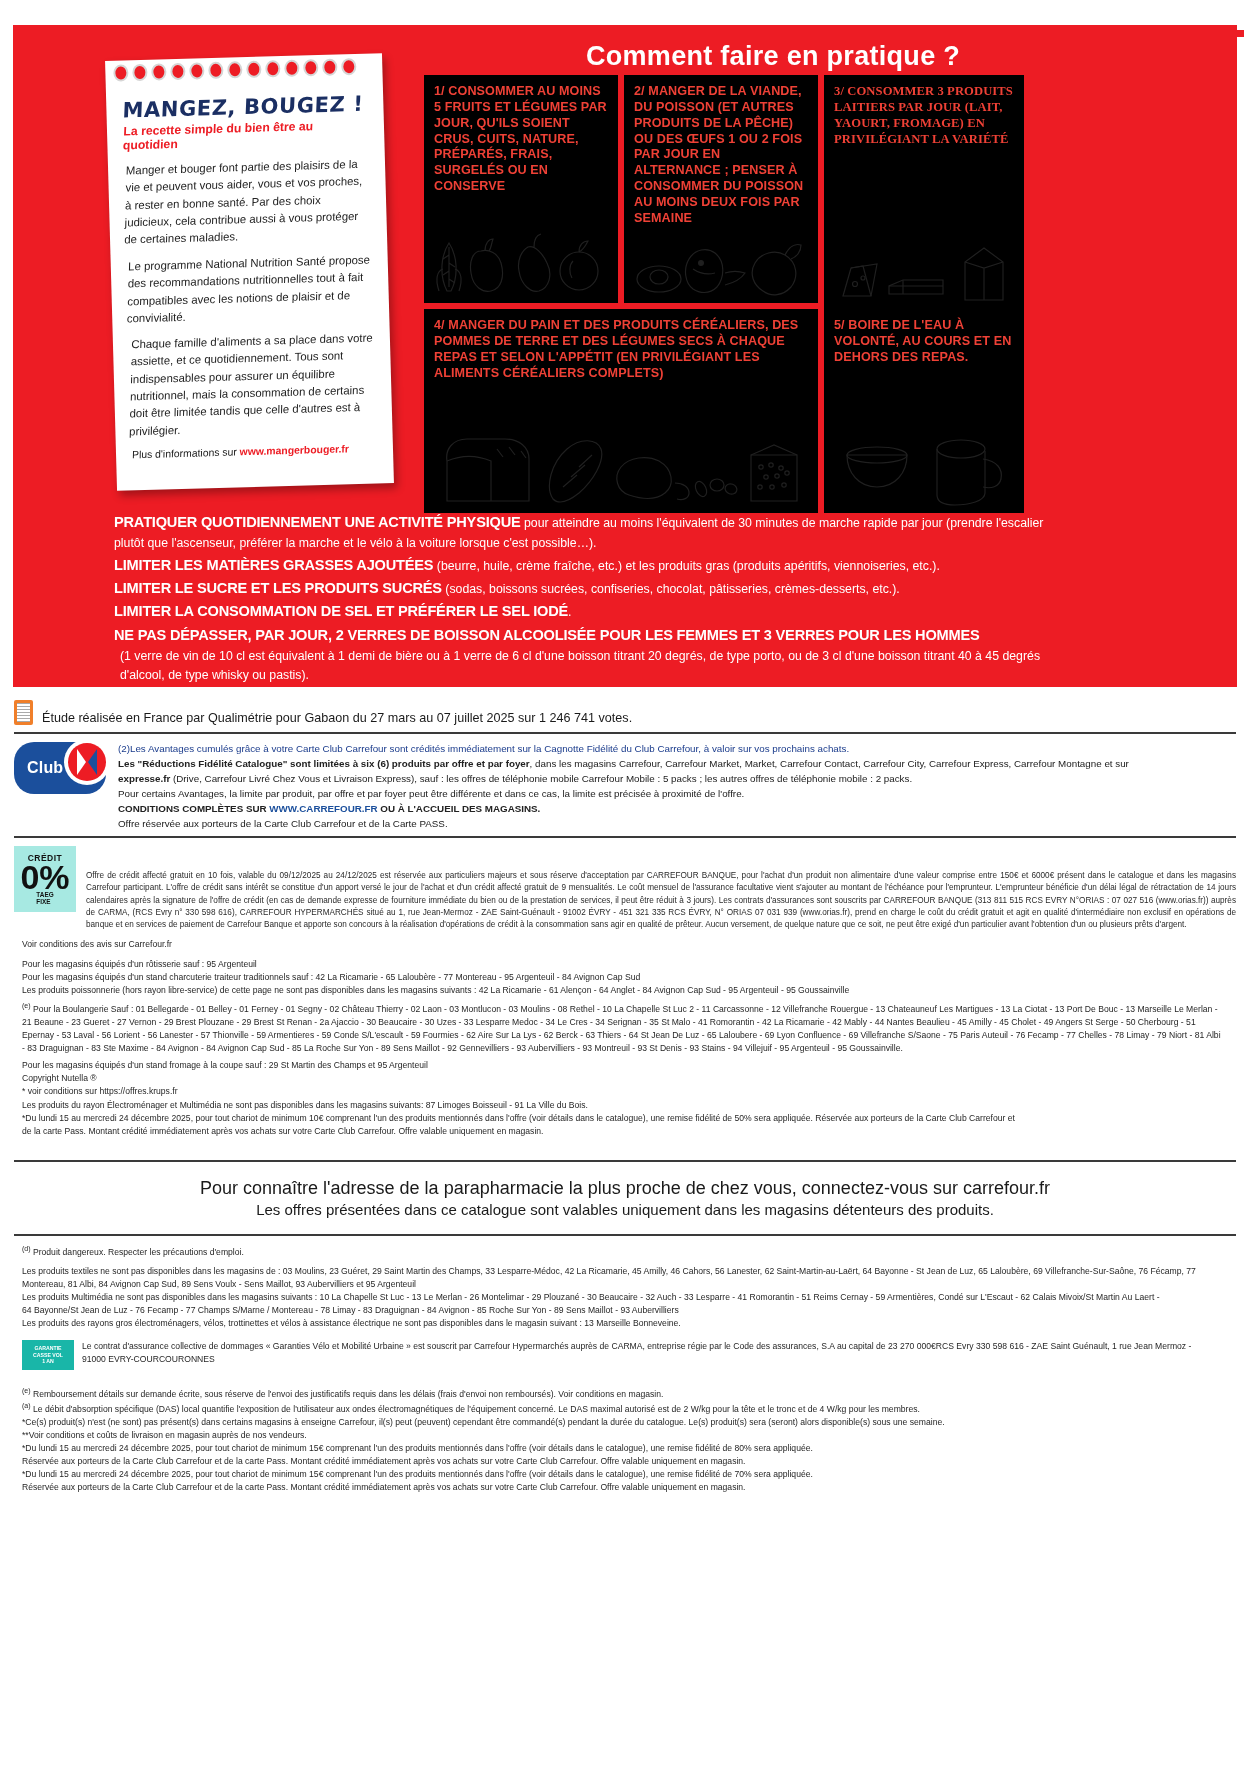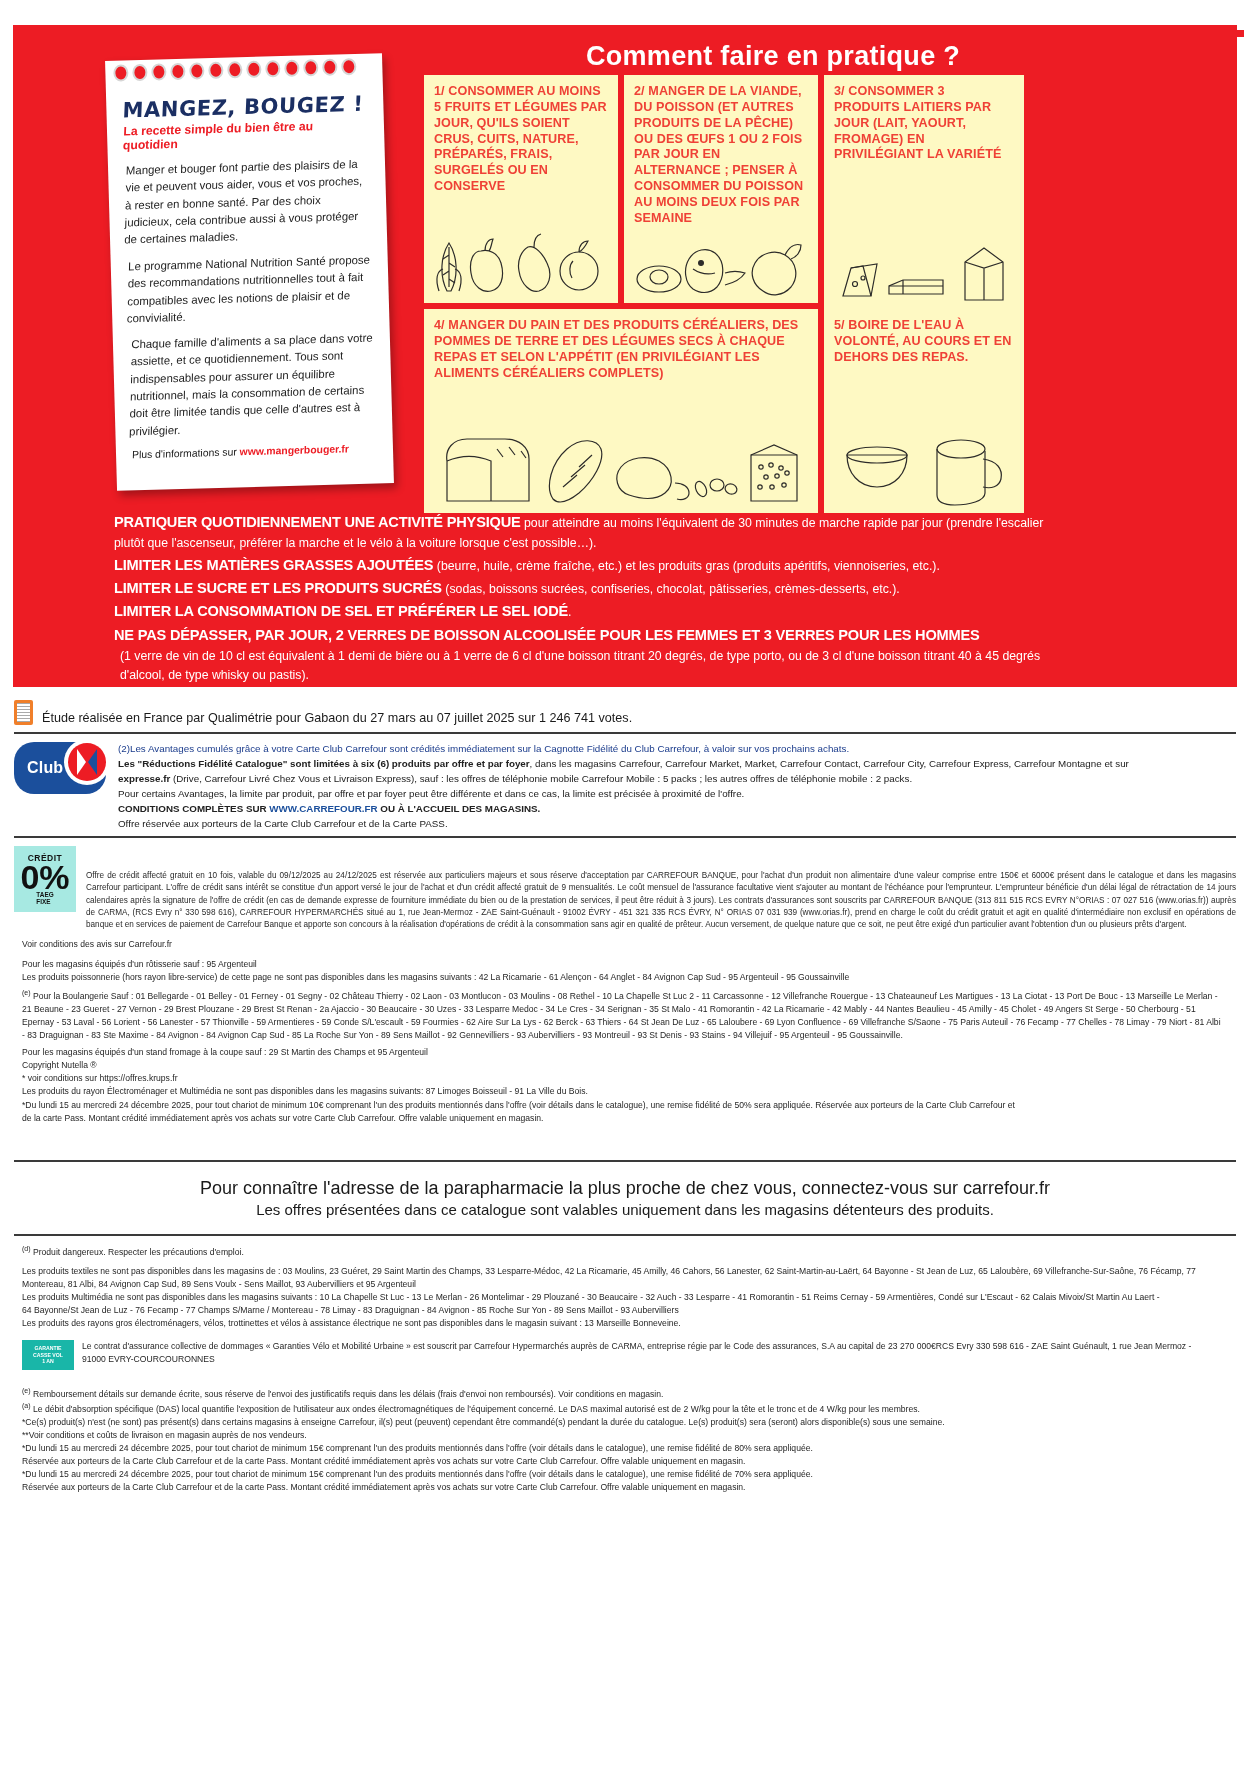--- a/index.html
+++ b/index.html
@@ -18,25 +18,25 @@
   .ring{width:15px;height:17px;border-radius:50%;background:#ed1c24;border:2px solid #d6d6d6;box-sizing:border-box;}
   .note h2{margin:28px 0 2px 0;font-size:21px;color:#1b2f63;font-weight:bold;letter-spacing:.6px;
      font-family:"DejaVu Sans",sans-serif;transform:skewX(-4deg);}
   .note h3{margin:0 0 10px 0;font-size:12.2px;color:#ed1c24;font-weight:bold;transform:skewX(-4deg);}
   .note p{margin:0 0 9px 0;font-size:11.4px;line-height:1.52;color:#222;transform:skewX(-3deg);}
   .note .more{font-size:10.4px;margin-top:6px;transform:skewX(-3deg);}
   .note .more a{color:#ed1c24;font-weight:bold;text-decoration:none;}
 
   
   .cards{position:absolute;left:411px;top:50px;width:600px;}
-  .card{background:#fef9c3;box-sizing:border-box;padding:9px 10px 4px 10px;position:absolute;}
+  .card{background:#000000;box-sizing:border-box;padding:9px 10px 4px 10px;position:absolute;}
   .card .ctitle{color:#ef4136;font-weight:bold;font-size:12.6px;line-height:1.26;letter-spacing:.1px;}
   .c1{left:0;top:0;width:194px;height:228px;}
   .c2{left:200px;top:0;width:194px;height:228px;}
-  .c3{left:400px;top:0;width:200px;height:237px;}
+  .c3{left:400px;top:0;width:200px;height:237px;font-family:Liberation Serif, serif;}
   .c4{left:0;top:234px;width:394px;height:204px;}
   .c5{left:400px;top:234px;width:200px;height:204px;}
   .art{position:absolute;left:0;right:0;bottom:4px;height:92px;display:flex;align-items:flex-end;
        justify-content:center;gap:2px;opacity:.95;}
   .art svg{display:block;}
 
   
   .hero-txt{position:absolute;left:101px;top:486px;width:1030px;color:#fff;}
   .hero-txt .ln{font-size:13.3px;line-height:1.52;margin-bottom:1px;}
   .hero-txt .bold{font-weight:bold;font-size:14.6px;letter-spacing:-.2px;}
@@ -281,20 +281,21 @@
       <span class="cl2">0%</span>
       <span class="cl3" style="white-space:pre-line">TAEG
 FIXE</span>
     </div>
     <div class="micro">Offre de crédit affecté gratuit en 10 fois, valable du 09/12/2025 au 24/12/2025 est réservée aux particuliers majeurs et sous réserve d'acceptation par CARREFOUR BANQUE, pour l'achat d'un produit non alimentaire d'une valeur comprise entre 150€ et 6000€ présent dans le catalogue et dans les magasins Carrefour participant. L'offre de crédit sans intérêt se constitue d'un apport versé le jour de l'achat et d'un crédit affecté gratuit de 9 mensualités. Le coût mensuel de l'assurance facultative vient s'ajouter au montant de l'échéance pour l'emprunteur. L'emprunteur bénéficie d'un délai légal de rétractation de 14 jours calendaires après la signature de l'offre de crédit (en cas de demande expresse de fourniture immédiate du bien ou de la prestation de services, il peut être réduit à 3 jours). Les contrats d'assurances sont souscrits par CARREFOUR BANQUE (313 811 515 RCS EVRY N°ORIAS : 07 027 516 (www.orias.fr)) auprès de CARMA, (RCS Evry n° 330 598 616), CARREFOUR HYPERMARCHÉS situé au 1, rue Jean-Mermoz - ZAE Saint-Guénault - 91002 ÉVRY - 451 321 335 RCS ÉVRY, N° ORIAS 07 031 939 (www.orias.fr), prend en charge le coût du crédit gratuit et agit en qualité d'intermédiaire non exclusif en opérations de banque et en services de paiement de Carrefour Banque et apporte son concours à la réalisation d'opérations de crédit à la consommation sans agir en qualité de prêteur. Aucun versement, de quelque nature que ce soit, ne peut être exigé d'un particulier avant l'obtention d'un ou plusieurs prêts d'argent.</div>
   </div>
 
   <div class="blk" style="top:938px;width:1200px">
     <span class="r">Voir conditions des avis sur Carrefour.fr</span>
     <span class="r" style="margin-top:7px">Pour les magasins équipés d'un rôtisserie sauf : 95 Argenteuil</span>
+    <span class="r">Pour les magasins équipés d'un stand charcuterie traiteur traditionnels sauf : 42 La Ricamarie - 65 Laloubère - 77 Montereau - 95 Argenteuil - 84 Avignon Cap Sud</span>
     <span class="r">Les produits poissonnerie (hors rayon libre-service) de cette page ne sont pas disponibles dans les magasins suivants : 42 La Ricamarie - 61 Alençon - 64 Anglet - 84 Avignon Cap Sud - 95 Argenteuil - 95 Goussainville</span>
     <span class="r" style="margin-top:4px"><sup>(e)</sup><span> Pour la Boulangerie Sauf : 01 Bellegarde - 01 Belley - 01 Ferney - 01 Segny - 02 Château Thierry - 02 Laon - 03 Montlucon - 03 Moulins - 08 Rethel - 10 La Chapelle St Luc 2 - 11 Carcassonne - 12 Villefranche Rouergue - 13 Chateauneuf Les Martigues - 13 La Ciotat - 13 Port De Bouc - 13 Marseille Le Merlan - 21 Beaune - 23 Gueret - 27 Vernon - 29 Brest Plouzane - 29 Brest St Renan - 2a Ajaccio - 30 Beaucaire - 30 Uzes - 33 Lesparre Medoc - 34 Le Cres - 34 Serignan - 35 St Malo - 41 Romorantin - 42 La Ricamarie - 42 Mably - 44 Nantes Beaulieu - 45 Amilly - 45 Cholet - 49 Angers St Serge - 50 Cherbourg - 51 Epernay - 53 Laval - 56 Lorient - 56 Lanester - 57 Thionville - 59 Armentieres - 59 Conde S/L'escault - 59 Fourmies - 62 Aire Sur La Lys - 62 Berck - 63 Thiers - 64 St Jean De Luz - 65 Laloubere - 69 Lyon Confluence - 69 Villefranche S/Saone - 75 Paris Auteuil - 76 Fecamp - 77 Chelles - 78 Limay - 79 Niort - 81 Albi - 83 Draguignan - 83 Ste Maxime - 84 Avignon - 84 Avignon Cap Sud - 85 La Roche Sur Yon - 89 Sens Maillot - 92 Gennevilliers - 93 Aubervilliers - 93 Montreuil - 93 St Denis - 93 Stains - 94 Villejuif - 95 Argenteuil - 95 Goussainville.</span></span>
     <span class="r" style="margin-top:4px">Pour les magasins équipés d'un stand fromage à la coupe sauf : 29 St Martin des Champs et 95 Argenteuil</span>
     <span class="r">Copyright Nutella ®</span>
     <span class="r">* voir conditions sur https://offres.krups.fr</span>
     <span class="r">Les produits du rayon Électroménager et Multimédia ne sont pas disponibles dans les magasins suivants: 87 Limoges Boisseuil - 91 La Ville du Bois.</span>
     <span class="r">*Du lundi 15 au mercredi 24 décembre 2025, pour tout chariot de minimum 10€ comprenant l'un des produits mentionnés dans l'offre (voir détails dans le catalogue), une remise fidélité de 50% sera appliquée. Réservée aux porteurs de la Carte Club Carrefour et</span>
     <span class="r">de la carte Pass. Montant crédité immédiatement après vos achats sur votre Carte Club Carrefour. Offre valable uniquement en magasin.</span>
   </div>
 

